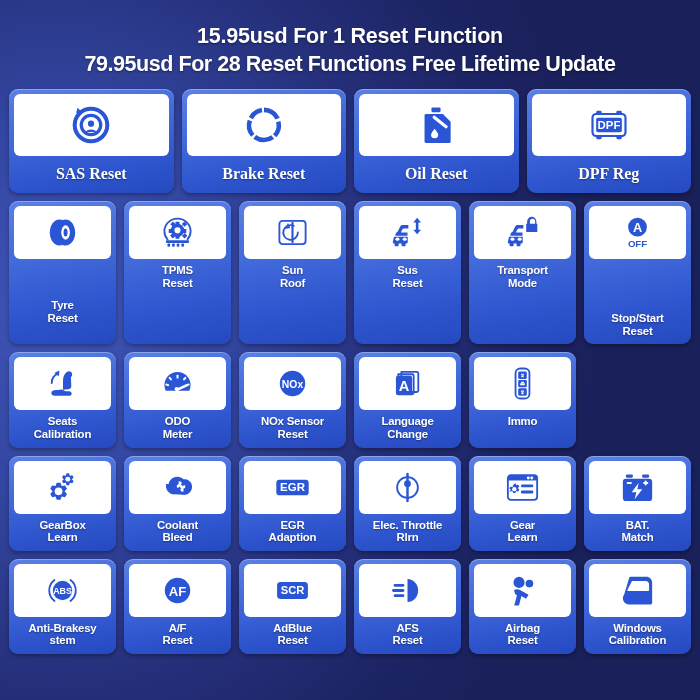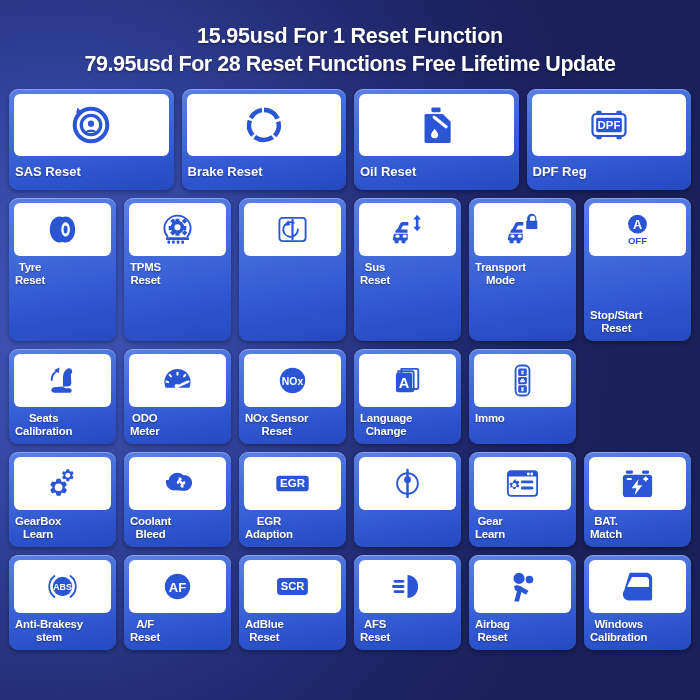--- a/index.html
+++ b/index.html
@@ -53,21 +53,21 @@
   .row.cols-6 { grid-template-columns: repeat(6, 1fr); }
 
   
   .card {
     border-radius: 9px;
     padding: 5px 5px 3px 5px;
     background: linear-gradient(170deg, #5c80e4 0%, #466fdd 30%, #2f56cf 72%, #2549bf 100%);
     box-shadow: 0 2px 4px rgba(0,0,0,0.33), inset 0 1px 0 rgba(255,255,255,0.30);
     display: flex;
     flex-direction: column;
-    align-items: flex-start;
+    align-items: center;
     overflow: hidden;
   }
   .row.cols-4 .card { padding-bottom: 4px; }
 
   .icon-plate {
     background: #ffffff;
     border-radius: 6px;
     display: flex;
     align-items: center;
     justify-content: center;
@@ -83,23 +83,24 @@
   .card-label {
     color: #ffffff;
     font-weight: bold;
     text-align: center;
     line-height: 1.1;
     text-shadow: 0 1px 1.5px rgba(0,0,0,0.4);
     padding: 0 1px;
     word-break: break-word;
   }
   .row.cols-4 .card-label {
-    font-size: 13px;
+    font-size: 16px;
     padding-top: 9px;
     padding-bottom: 7px;
+    font-family: Liberation Serif, serif;
   }
   .row.cols-6 .card-label {
     font-size: 11.4px;
     padding-top: 5px;
     padding-bottom: 4px;
     letter-spacing: -0.2px;
   }
 
   
   .ic { fill: #2a56d6; }
@@ -181,21 +182,21 @@
         <div class="icon-plate">
           <svg viewBox="0 0 48 48">
             <g class="ic">
     <path d="M20 7c7 0 12.5 7.6 12.5 17S27 41 20 41 7.5 33.4 7.5 24 13 7 20 7z"></path>
     <path d="M28 7c7 0 12.5 7.6 12.5 17S35 41 28 41c-3 0-5.6-1.4-7.6-3.7 4.7-1.6 8.1-7.1 8.1-13.3s-3.4-11.7-8.1-13.3C22.4 8.4 25 7 28 7z"></path>
     <ellipse cx="28" cy="24" rx="5.6" ry="9.4" fill="#fff"></ellipse>
     <ellipse cx="28" cy="24" rx="2.6" ry="5.2"></ellipse>
   </g>
           </svg>
         </div>
-        <div class="card-label" style="white-space: pre-line;">Tyre
+        <div class="card-label" style="white-space: pre-line; margin-top: 35px;">Tyre
 Reset</div>
       </div>
       <div class="card">
         <div class="icon-plate">
           <svg viewBox="0 0 48 48">
             <g>
     <path class="ic-stroke" d="M11 33c-2.6-3-4-6.6-4-10.6C7 13.4 14.6 6 24 6s17 7.4 17 16.4c0 4-1.4 7.6-4 10.6" stroke-width="3.6"></path>
     <path class="ic" d="M24 12.5a8.6 8.6 0 1 0 0 17.2 8.6 8.6 0 0 0 0-17.2zm0 4.6a4 4 0 1 1 0 8 4 4 0 0 1 0-8z"></path>
     <path class="ic" d="M21.4 10h5.2v5h-5.2zM21.4 27h5.2v5h-5.2zM12.6 19.4h5v5.2h-5zM30.4 19.4h5v5.2h-5z"></path>
     <path class="ic" d="M14.6 13.2l3.6-3.6 3.4 3.4-3.6 3.6zM29.8 28.4l3.6-3.6 3.4 3.4-3.6 3.6zM29.6 13l3.4-3.4 3.6 3.6-3.4 3.4zM14.4 28.2l3.4-3.4 3.6 3.6-3.4 3.4z"></path>
@@ -214,20 +215,22 @@
         <div class="icon-plate">
           <svg viewBox="0 0 48 48">
             <g>
     <rect class="ic-stroke" x="7" y="9" width="34" height="30" rx="4" stroke-width="3.4"></rect>
     <rect class="ic" x="22.6" y="10.5" width="2.8" height="27"></rect>
     <path class="ic-stroke" d="M31 24a9.5 9.5 0 1 1-5.4-8.6" stroke-width="3.2"></path>
     <path class="ic" d="M18.2 11.6l3 6.6-7 1.2z"></path>
   </g>
           </svg>
         </div>
+        <div class="card-label" style="white-space: pre-line;">Sun
+Roof</div>
       </div>
       <div class="card">
         <div class="icon-plate">
           <svg viewBox="0 0 48 48">
             <g class="ic">
     <path d="M8 27.5c.6-2.6 1.6-4 3.2-4.6l3.2-6.4c.7-1.4 1.9-2.2 3.5-2.2h7.2v4.4H19c-.6 0-1 .2-1.3.8L15.4 24H24v4.2H8.8z"></path>
     <path d="M6.5 29.5h17.8v7.2c0 .9-.7 1.6-1.6 1.6h-1.2v2.2c0 .8-.6 1.4-1.4 1.4h-2.4c-.8 0-1.4-.6-1.4-1.4v-2.2h-3.8v2.2c0 .8-.6 1.4-1.4 1.4H8.6c-.8 0-1.4-.6-1.4-1.4v-2.2H6.5c-.9 0-1.6-.7-1.6-1.6z"></path>
     <ellipse cx="11" cy="32.6" rx="2.6" ry="2.2" fill="#fff"></ellipse>
     <ellipse cx="20.4" cy="32.6" rx="2.6" ry="2.2" fill="#fff"></ellipse>
     <path d="M36.5 5l5 6h-3.3v9.4h3.3l-5 6-5-6h3.3V11h-3.3z"></path>
@@ -397,20 +400,22 @@
         <div class="icon-plate">
           <svg viewBox="0 0 48 48">
             <g>
     <path class="ic-stroke" d="M24 10.5a13.5 13.5 0 0 1 0 27" stroke-width="3.6"></path>
     <path class="ic-stroke" d="M24 37.5a13.5 13.5 0 0 1 0-27" stroke-width="3.6"></path>
     <rect class="ic" x="22.4" y="5" width="3.2" height="38" rx="1.6"></rect>
     <circle class="ic" cx="24" cy="19" r="4.4"></circle>
   </g>
           </svg>
         </div>
+        <div class="card-label" style="white-space: pre-line;">Elec. Throttle
+Rlrn</div>
       </div>
       <div class="card">
         <div class="icon-plate">
           <svg viewBox="0 0 48 48">
             <g>
     <rect class="ic-stroke" x="5" y="8" width="38" height="32" rx="4" stroke-width="3.2"></rect>
     <path class="ic" d="M5 12a4 4 0 0 1 4-4h30a4 4 0 0 1 4 4v3H5z"></path>
     <circle class="ic" cx="31.5" cy="11.6" r="1.9"></circle>
     <circle class="ic" cx="36" cy="11.6" r="1.9"></circle>
     <circle class="ic" cx="40" cy="11.6" r="1.9" opacity="0"></circle>

